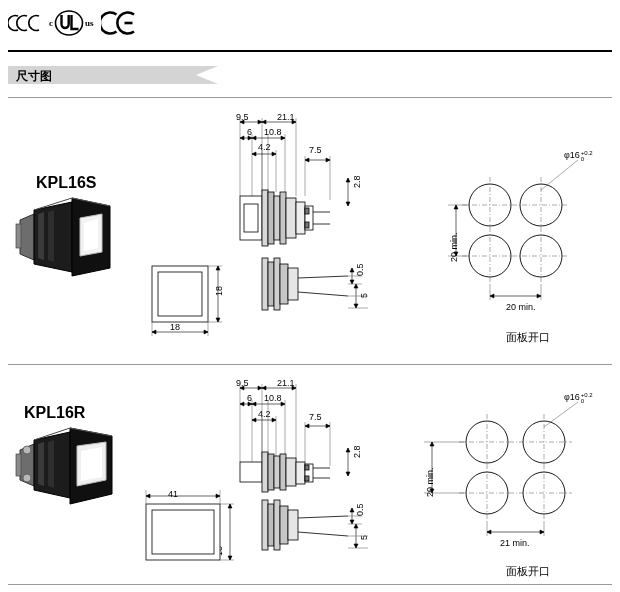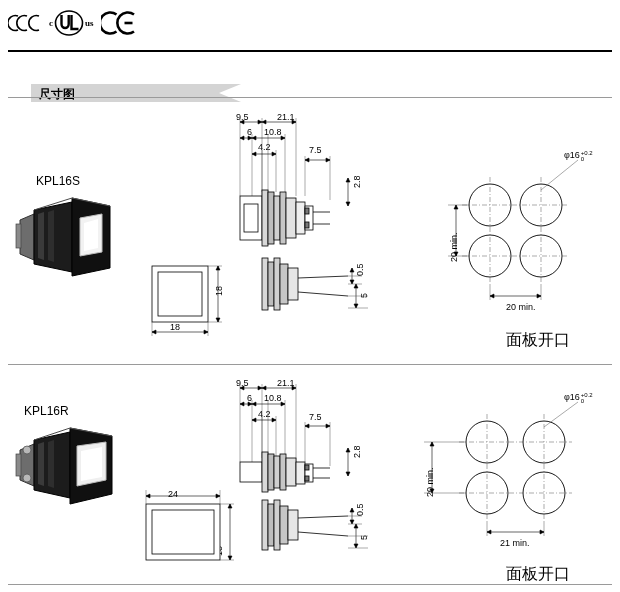--- a/index.html
+++ b/index.html
@@ -68,22 +68,22 @@
     position: absolute;
     right: 12px; top: 12px;
     font-size: 19px;
     font-weight: bold;
     letter-spacing: 1px;
   }
 
   
   .section-tab {
     position: absolute;
-    left: 8px; top: 84px;
-    width: 222px; height: 18px; margin-left: 23px;
+    left: 8px; top: 66px;
+    width: 222px; height: 18px;
   }
   .tab-box {
     position: absolute;
     left: 0; top: 0;
     width: 188px; height: 18px;
     background: #d4d4d4;
   }
   .tab-arrow {
     position: absolute;
     left: 188px; top: 0;
@@ -104,22 +104,22 @@
     position: absolute;
     left: 8px;
     width: 604px;
     height: 1px;
     background: #9a9a9a;
   }
 
   
   .model-label {
     position: absolute;
-    font-size: 12px;
-    font-weight: normal;
+    font-size: 16px;
+    font-weight: bold;
   }
 
   
   .photo {
     position: absolute;
     width: 108px;
     height: 92px;
   }
   .photo svg { display:block; }
 
@@ -129,21 +129,21 @@
     font-size: 9px;
     font-family: "Liberation Sans", sans-serif;
     white-space: nowrap;
   }
   .dim.v {
     transform-origin: 0 0;
     transform: rotate(-90deg);
   }
   .caption {
     position: absolute;
-    font-size: 16px;
+    font-size: 11px;
     white-space: nowrap;
   }
   svg.line-art {
     position: absolute;
     left: 0; top: 0;
     width: 620px; height: 592px;
     pointer-events: none;
   }
 </style>
 </head>
@@ -262,21 +262,21 @@
 
   <div class="dim" style="left:236px; top:378px">9.5</div>
   <div class="dim" style="left:277px; top:378px">21.1</div>
   <div class="dim" style="left:247px; top:393px">6</div>
   <div class="dim" style="left:264px; top:393px">10.8</div>
   <div class="dim" style="left:258px; top:409px">4.2</div>
   <div class="dim" style="left:309px; top:412px">7.5</div>
   <div class="dim v" style="left:352px; top:458px">2.8</div>
   <div class="dim v" style="left:355px; top:516px">0.5</div>
   <div class="dim v" style="left:359px; top:540px">5</div>
-  <div class="dim" style="left:168px; top:489px">24</div>
+  <div class="dim" style="left:168px; top:489px">41</div>
   <div class="dim v" style="left:214px; top:556px">18</div>
 
   <div class="dim" style="left:564px; top:392px">
     <span>φ16</span><span style="display:inline-block;vertical-align:middle;font-size:6px;line-height:6px;margin-left:1px;"><span style="display:block">+0.2</span><span style="display:block">0</span></span>
   </div>
   <div class="dim v" style="left:425px; top:497px">20 min.</div>
   <div class="dim" style="left:500px; top:538px">21 min.</div>
   <div class="caption" style="left:506px; top:564px">面板开口</div>
 
   <svg class="line-art" viewBox="0 0 620 592">

